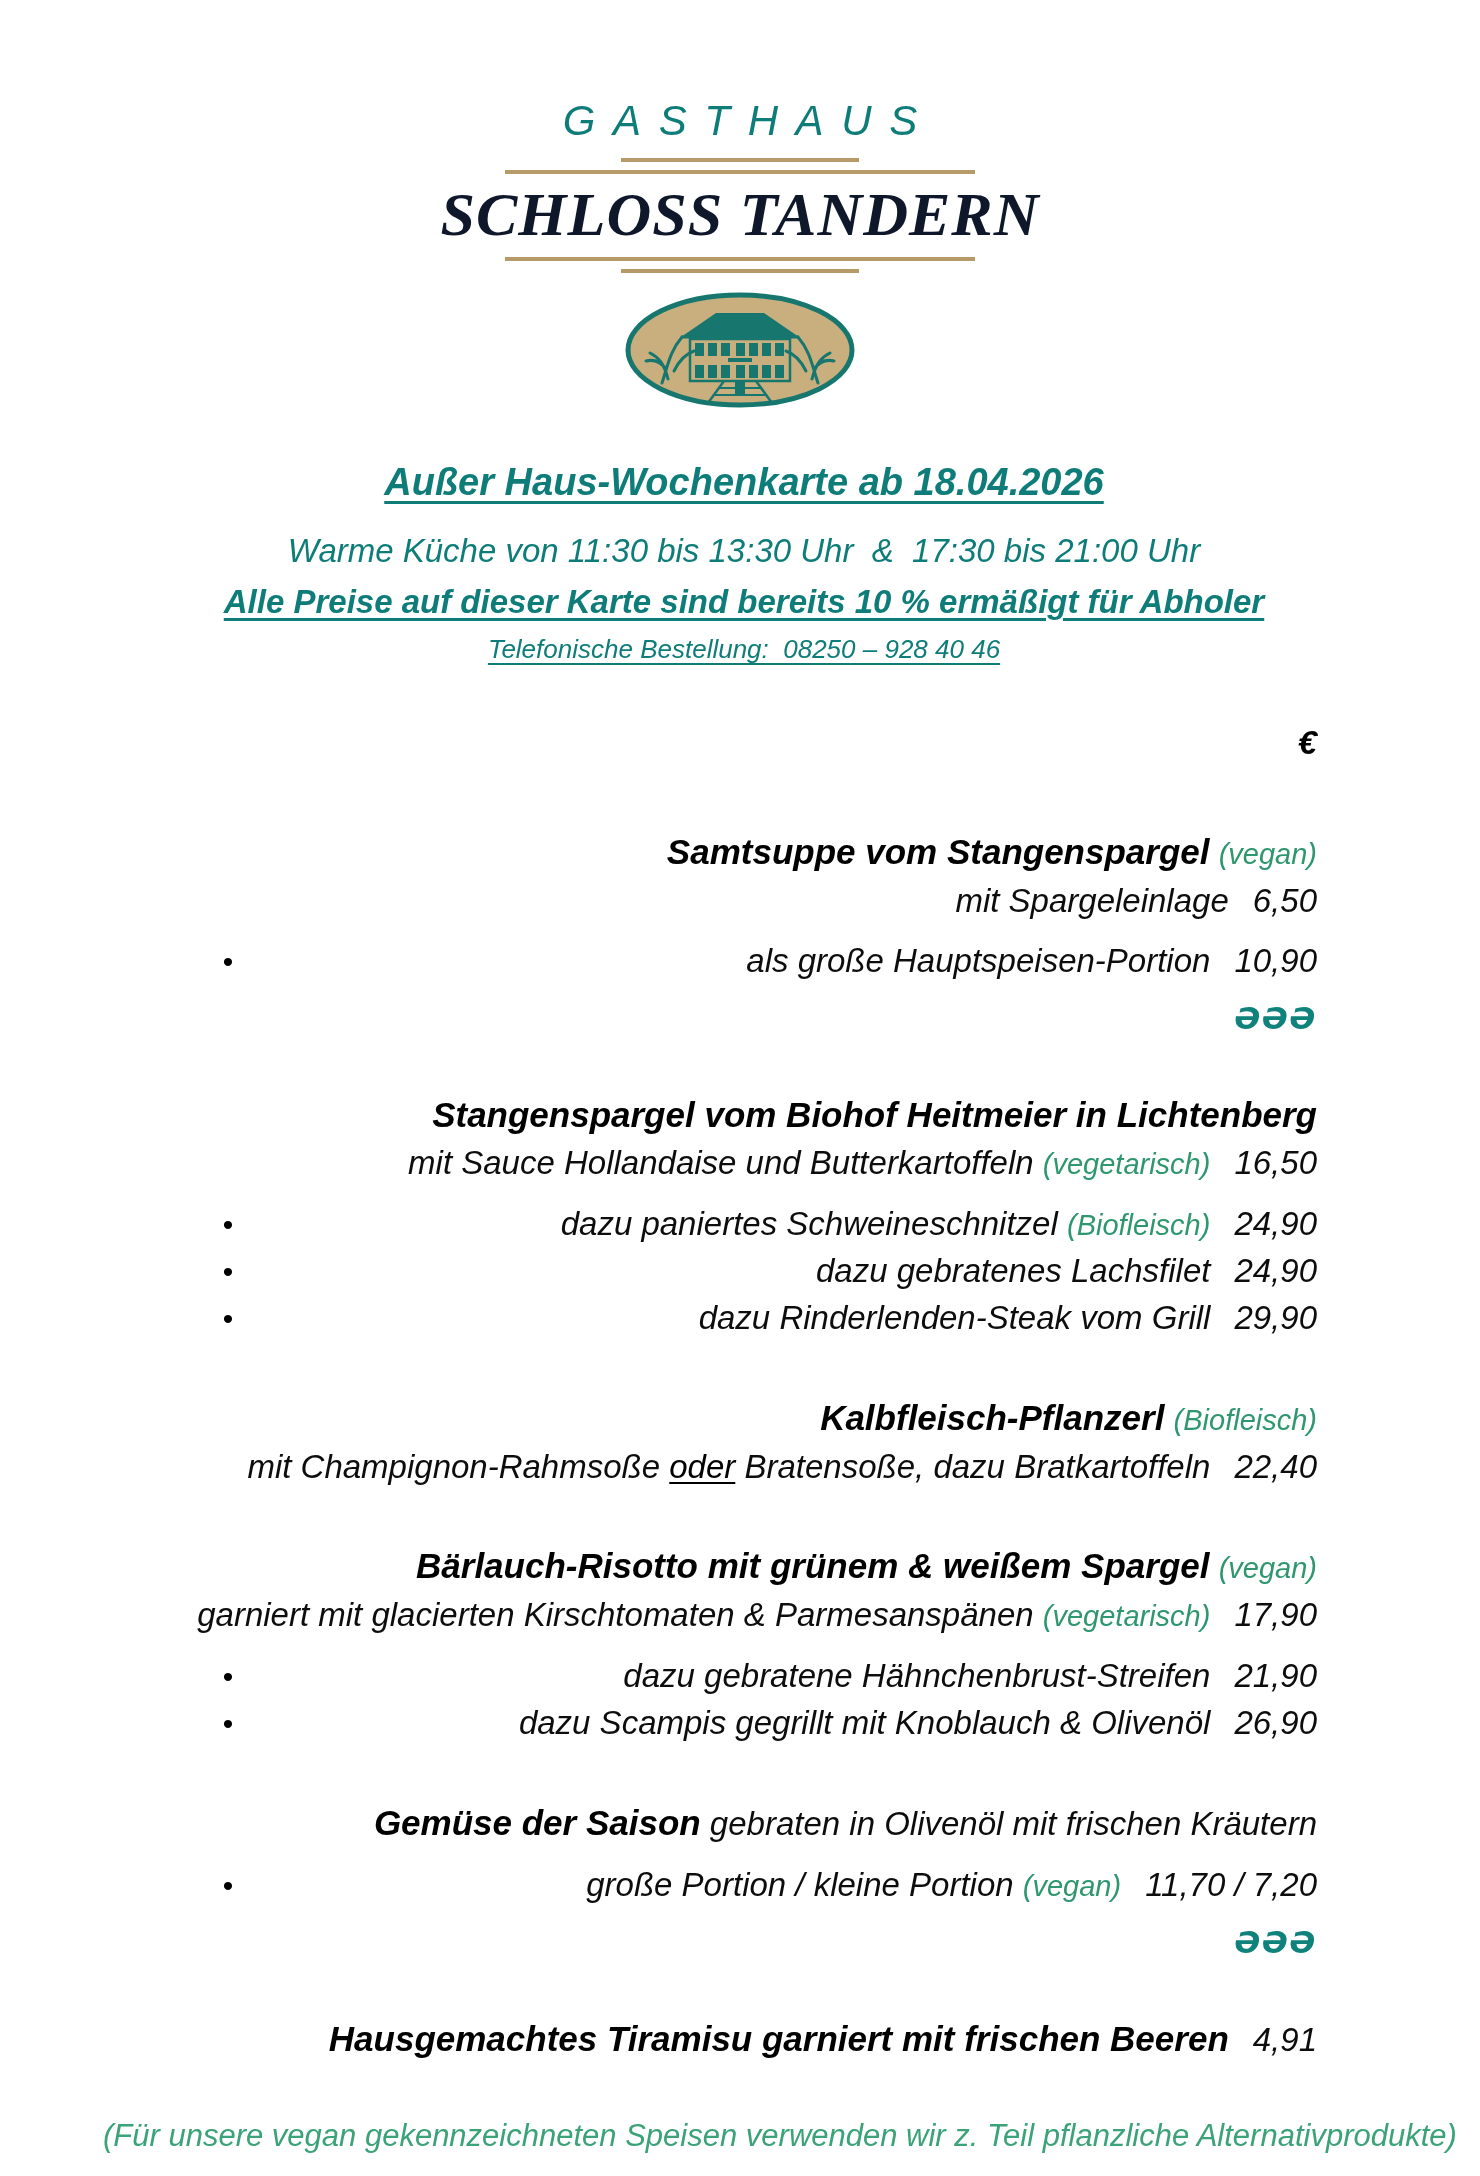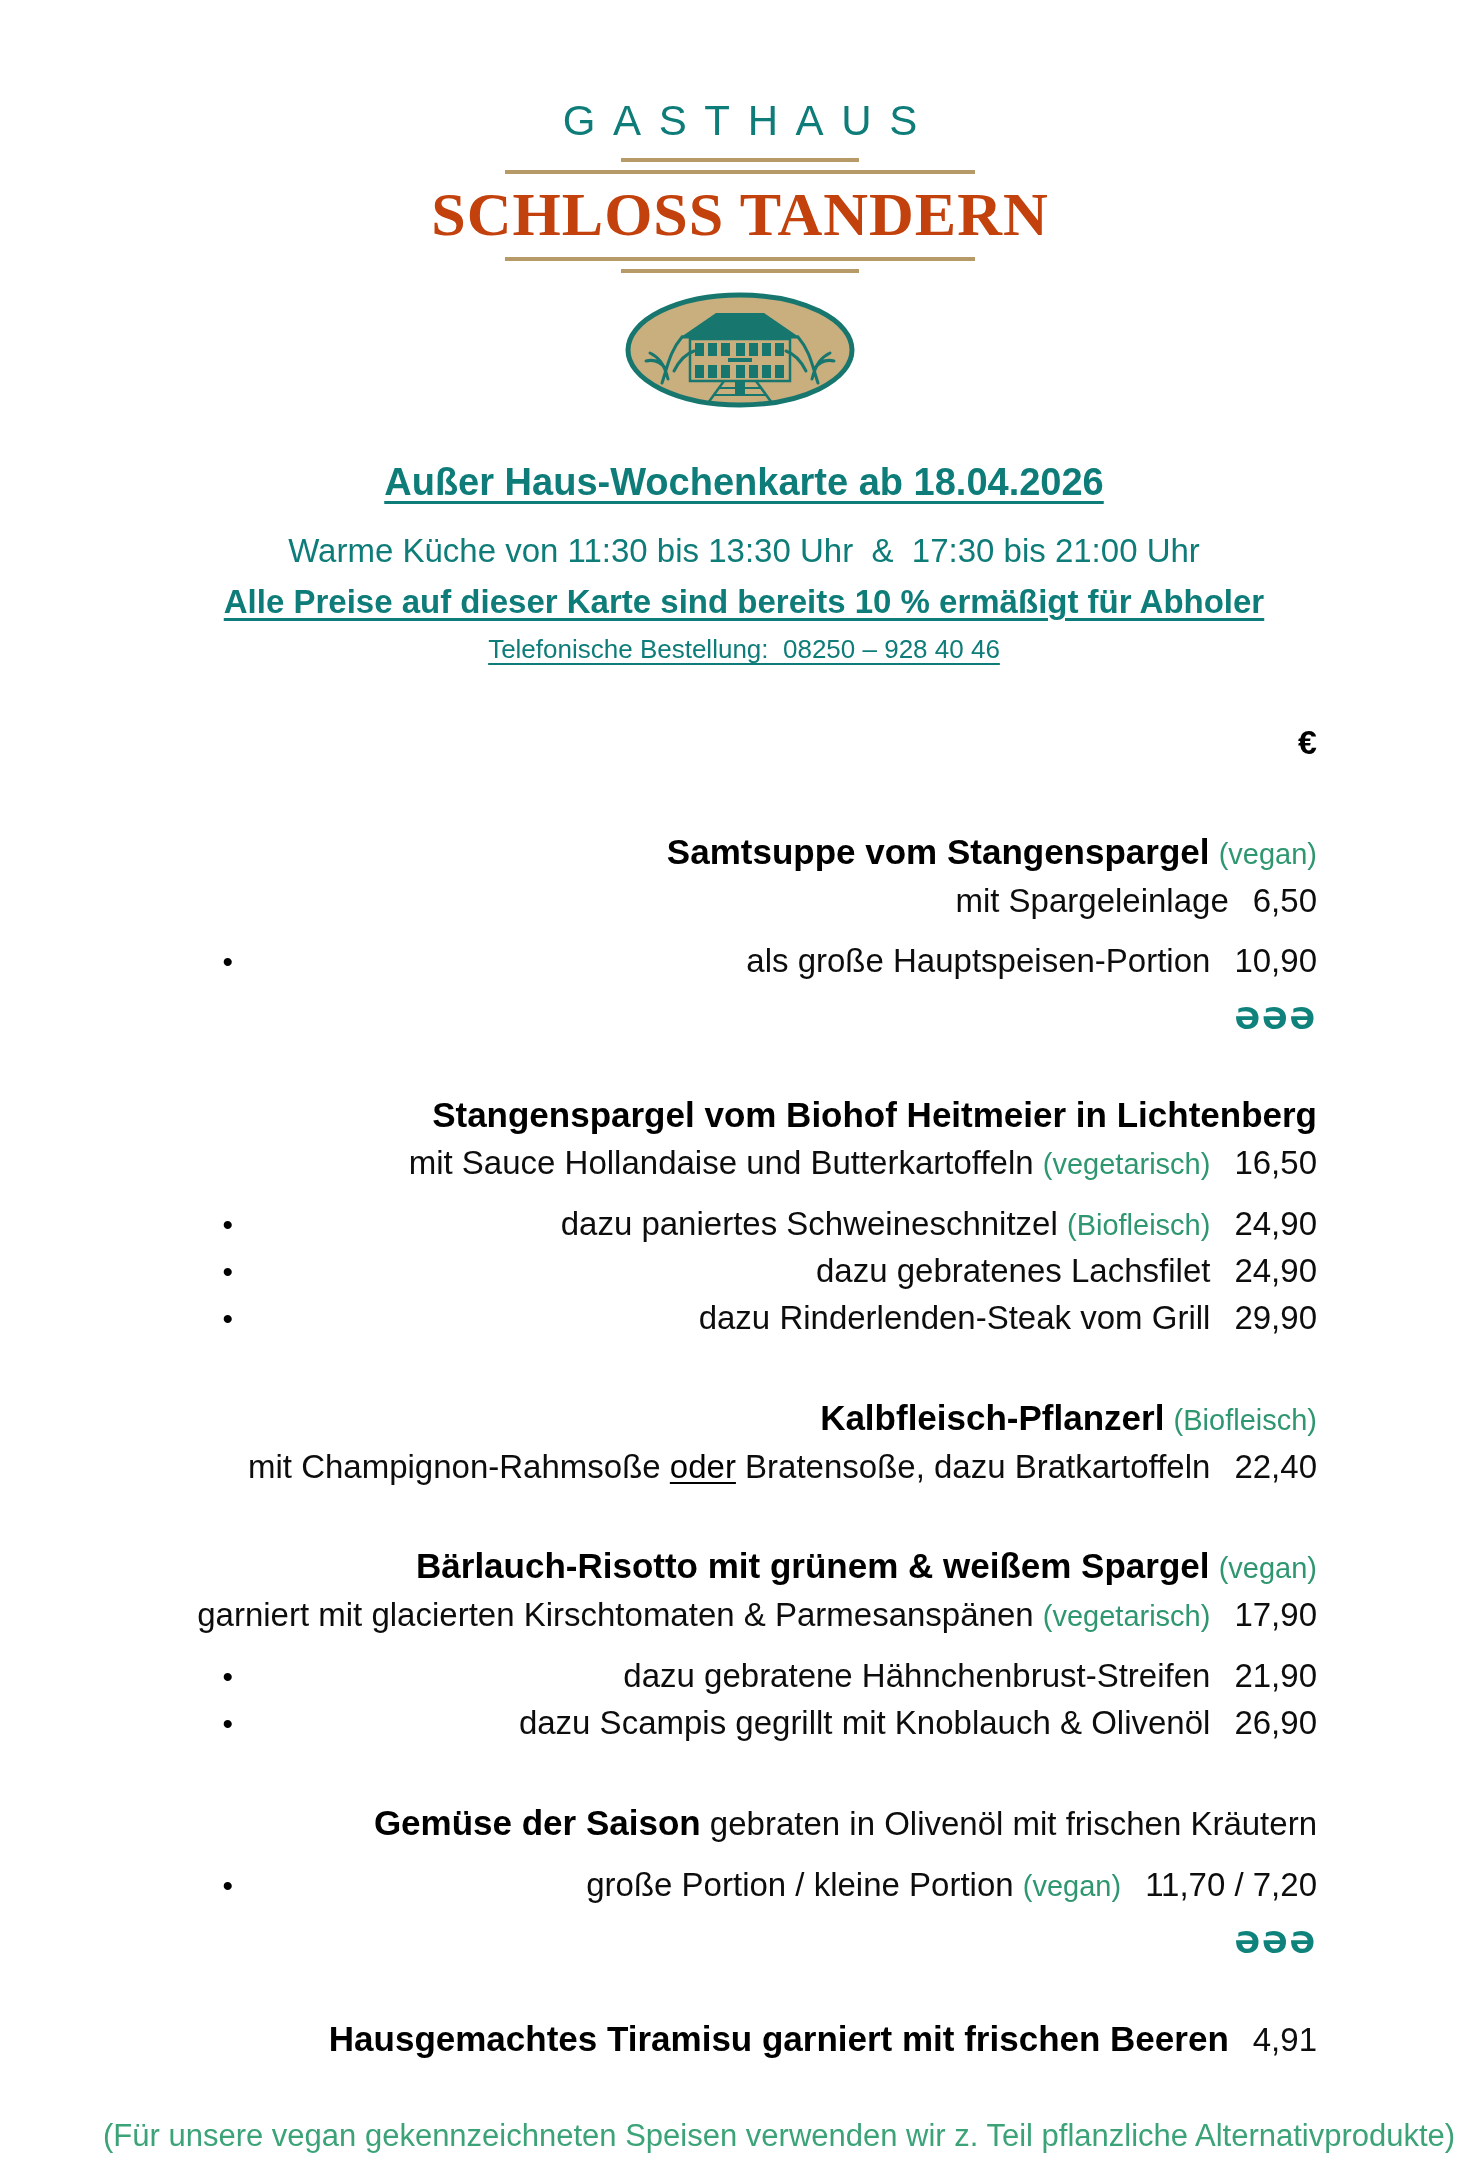--- a/index.html
+++ b/index.html
@@ -1,37 +1,37 @@
 <!DOCTYPE html>
 <html lang="de"><head>
 <meta charset="utf-8">
 <style>
   html,body{margin:0;padding:0;background:#ffffff;}
   body{
     width:1480px;height:2176px;overflow:hidden;
     font-family:"Liberation Sans",sans-serif;color:#000;
     -webkit-font-smoothing:antialiased;
   }
-  .page{width:1480px;height:2176px;position:relative;background:#fff;}
+  .page{width:1480px;height:2176px;position:relative;background:#fff;font-style:italic;}
 
   
   .brand{padding-top:100px;text-align:center;}
   .gasthaus{
     color:#0e7c78;font-size:42px;font-weight:500;
     letter-spacing:0.42em;text-indent:0.42em;line-height:1.0;
   }
   .rule{height:4px;background:#b69a67;margin:0 auto;}
   .rule-short{width:238px;}
   .rule-long{width:470px;}
   .r1{margin-top:16px;}
   .r2{margin-top:8px;}
   .schloss{
     font-family:"Liberation Serif",serif;font-weight:600;
     font-size:62px;letter-spacing:1px;line-height:1.05;
-    margin-top:8px;color:#c2410c;
+    margin-top:8px;color:#0f172a;
   }
   .r3{margin-top:10px;}
   .r4{margin-top:8px;}
   .logo-wrap{margin-top:18px;}
 
   
   .intro{text-align:center;color:#0e7c78;margin-left:8px;}
   .intro p{margin:0;white-space:pre-wrap;}
   .intro-title{
     margin-top:48px !important;

